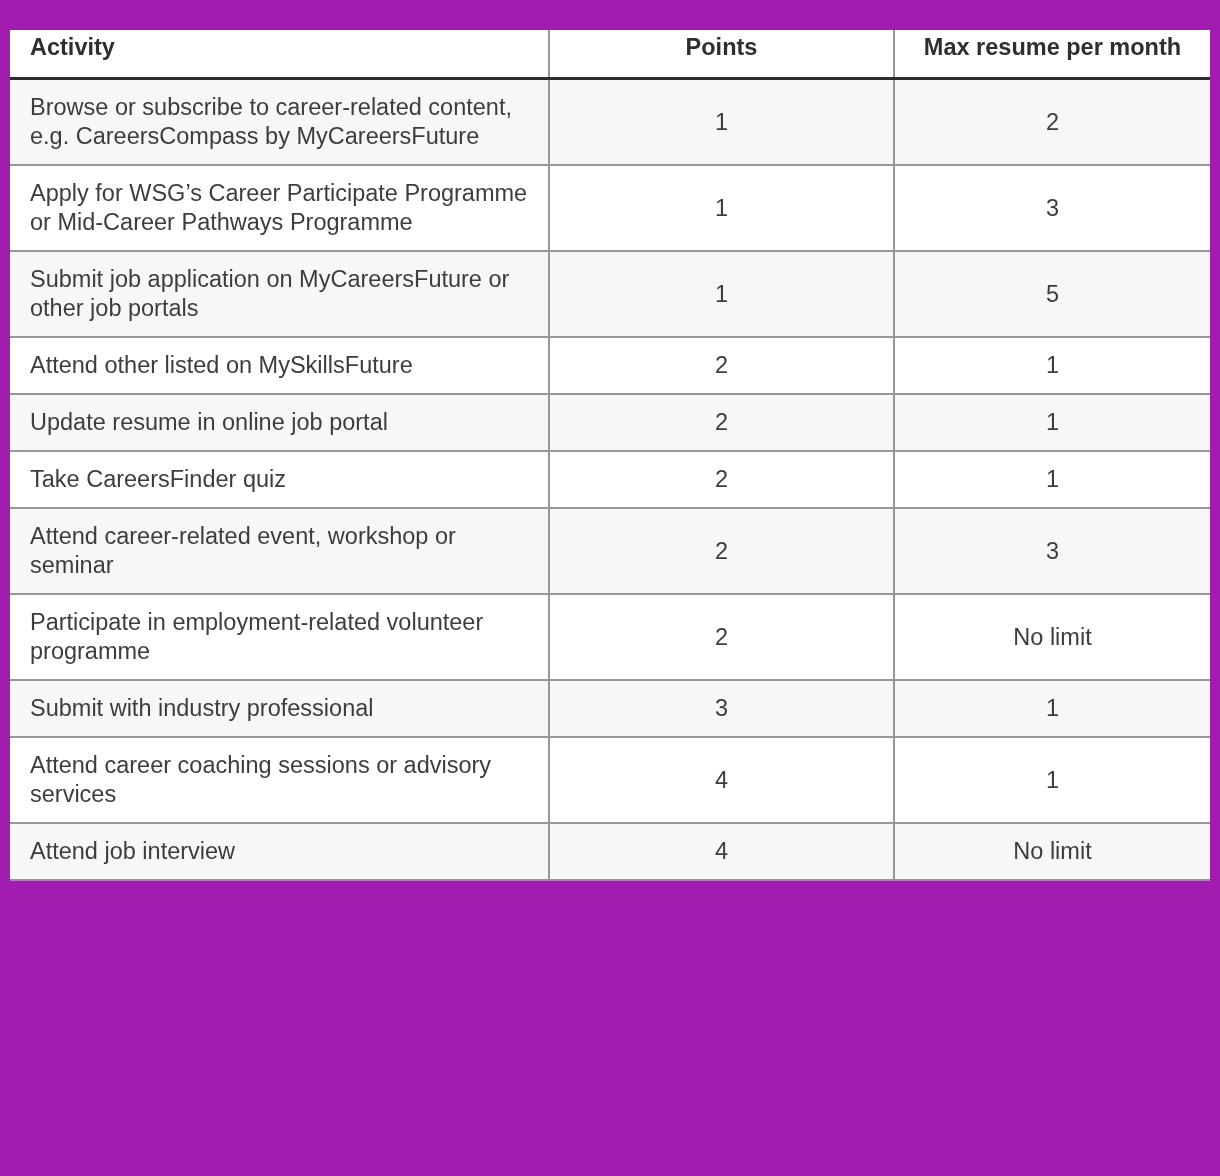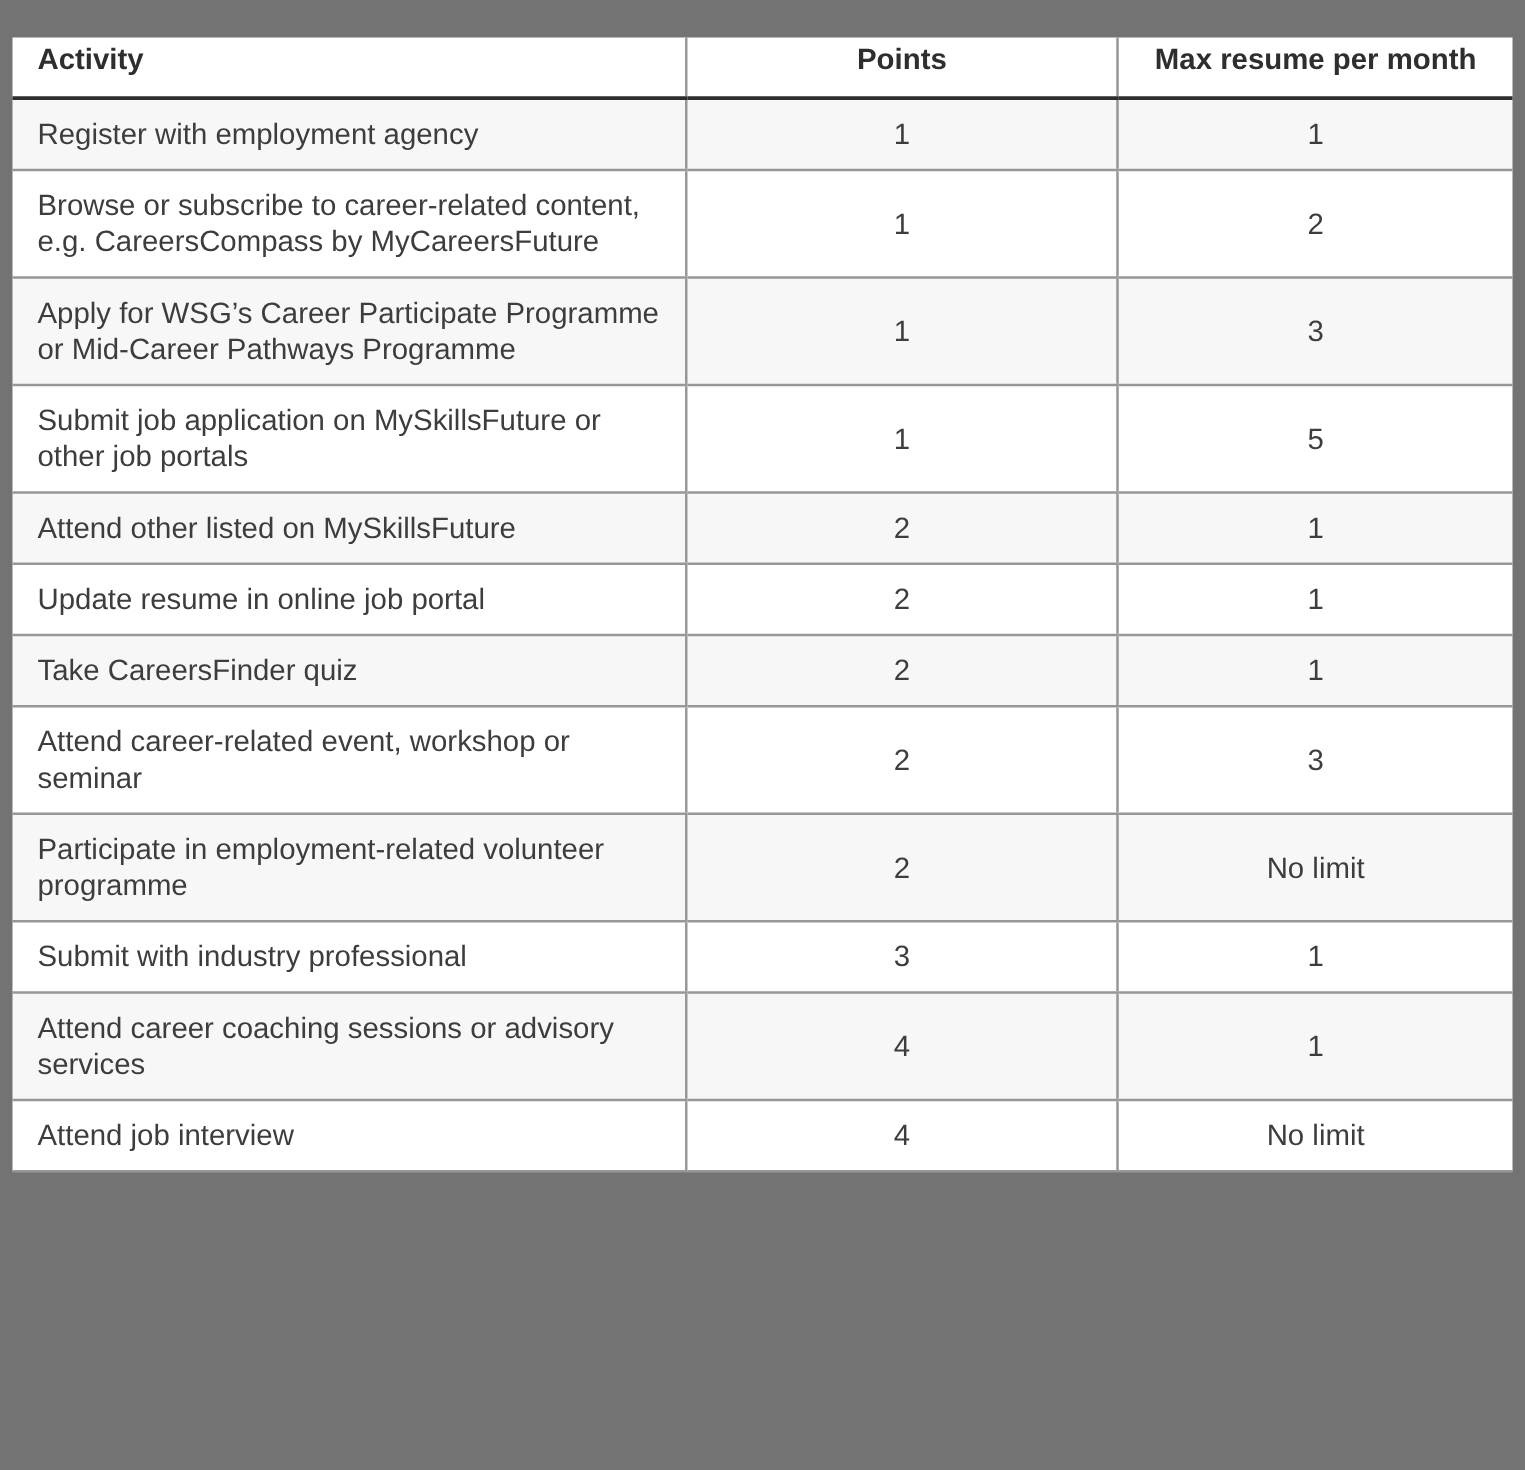--- a/index.html
+++ b/index.html
@@ -6,21 +6,21 @@
     margin: 0;
     padding: 0;
     background: #ffffff;
     font-family: "Liberation Sans", sans-serif;
   }
   .page {
     width: 1220px;
     min-height: 1176px;
     box-sizing: border-box;
     padding: 30px 14px 0 10px;
-    background: #737373;
+    background: #a21caf;
   }
   table.points-table {
     border-collapse: collapse;
     table-layout: fixed;
     width: 1200px;
     color: #3d3d3d;
   }
   col.col-activity { width: 539px; }
   col.col-points   { width: 345px; }
   col.col-max      { width: 316px; }
@@ -76,36 +76,31 @@
     </colgroup>
     <thead>
       <tr>
         <th class="left">Activity</th>
         <th class="center">Points</th>
         <th class="center">Max resume per month</th>
       </tr>
     </thead>
     <tbody>
       <tr>
-        <td>Register with employment agency</td>
-        <td class="center">1</td>
-        <td class="center">1</td>
-      </tr>
-      <tr>
         <td>Browse or subscribe to career-related content, e.g. CareersCompass by MyCareersFuture</td>
         <td class="center">1</td>
         <td class="center">2</td>
       </tr>
       <tr>
         <td>Apply for WSG’s Career Participate Programme or Mid-Career Pathways Programme</td>
         <td class="center">1</td>
         <td class="center">3</td>
       </tr>
       <tr>
-        <td>Submit job application on MySkillsFuture or other job portals</td>
+        <td>Submit job application on MyCareersFuture or other job portals</td>
         <td class="center">1</td>
         <td class="center">5</td>
       </tr>
       <tr>
         <td>Attend other listed on MySkillsFuture</td>
         <td class="center">2</td>
         <td class="center">1</td>
       </tr>
       <tr>
         <td>Update resume in online job portal</td>

